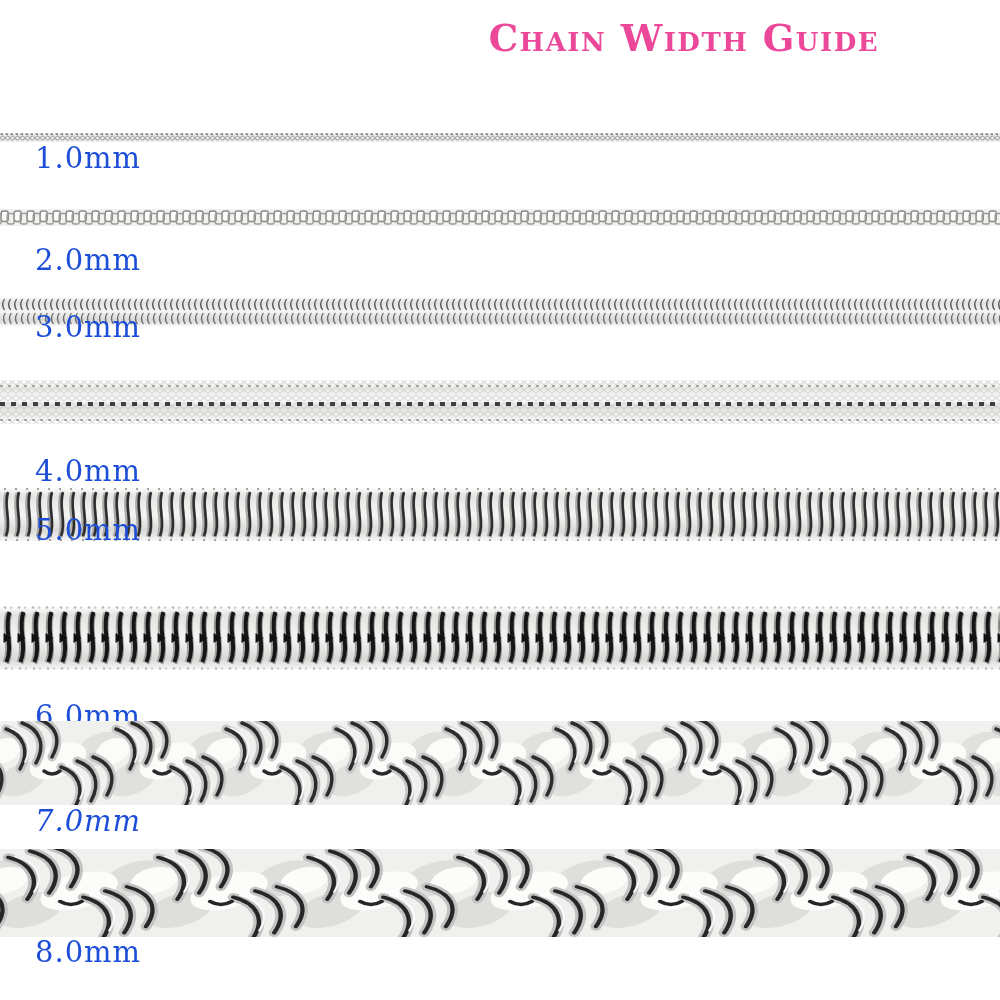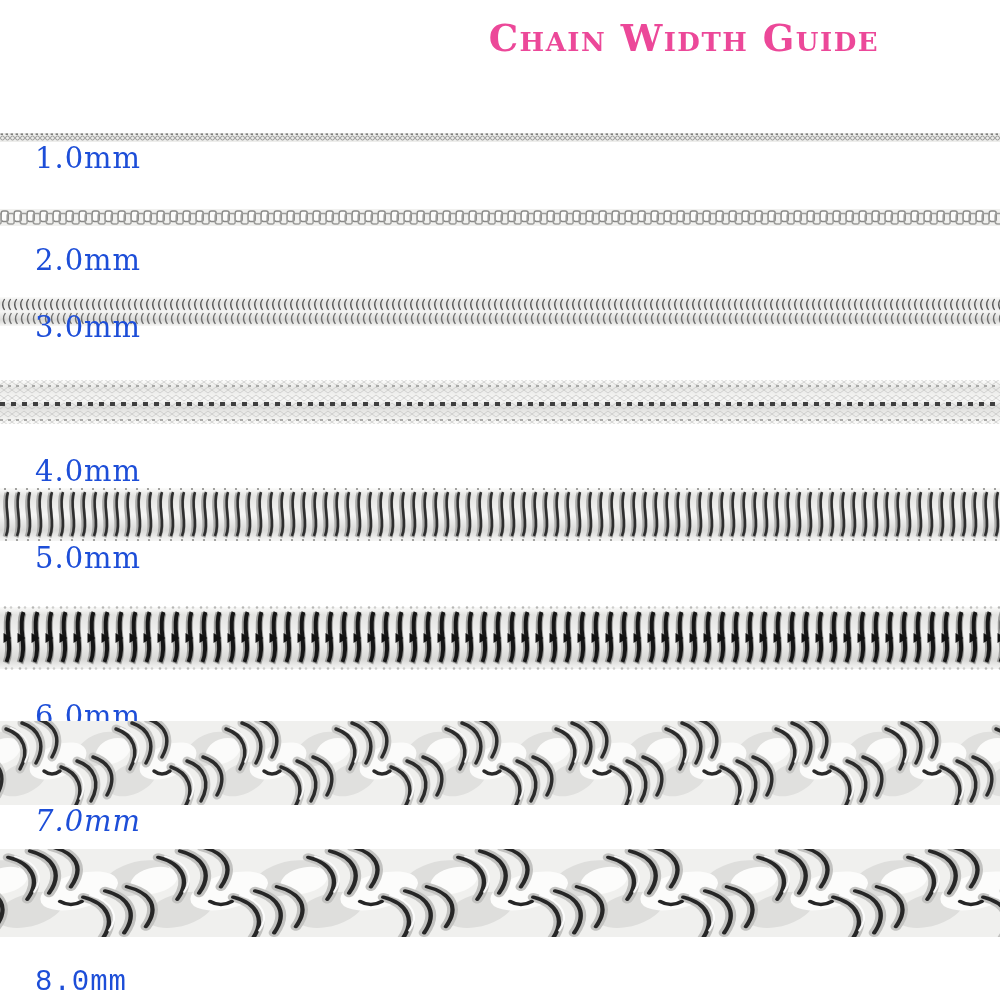--- a/index.html
+++ b/index.html
@@ -24,24 +24,24 @@
     position:absolute;left:35px;
     font-size:29px;color:#1d4ed8;
     letter-spacing:1px;
   }
   
   #chain1{top:131px;height:13px;}   #label1{top:141px;}
   #chain2{top:207px;height:21px;}   #label2{top:243px;}
   #chain3{top:296px;height:31px;}   #label3{top:310px;}
   #chain4{top:378px;height:48px;}   #label4:{}
   #label4{top:446px;margin-top:8px;}
-  #chain5{top:486px;height:57px;}   #label5{top:541px;}
+  #chain5{top:486px;height:57px;}   #label5{top:513px;}
   #chain6{top:604px;height:68px;}   #label6{top:699px;}
   #chain7{top:721px;height:84px;}   #label7{top:804px;font-style:italic;}
-  #chain8{top:849px;height:88px;}   #label8{top:966px;font-family:Liberation Mono, monospace;}
+  #chain8{top:849px;height:88px;}   #label8{top:935px;}
 </style>
 </head>
 <body>
 
 <div class="page">
 
   <div class="title">Chain Width Guide</div>
 
   <svg id="chain1" class="chain" width="1000" height="13" viewBox="0 0 1000 13" preserveAspectRatio="none">
     <defs>

